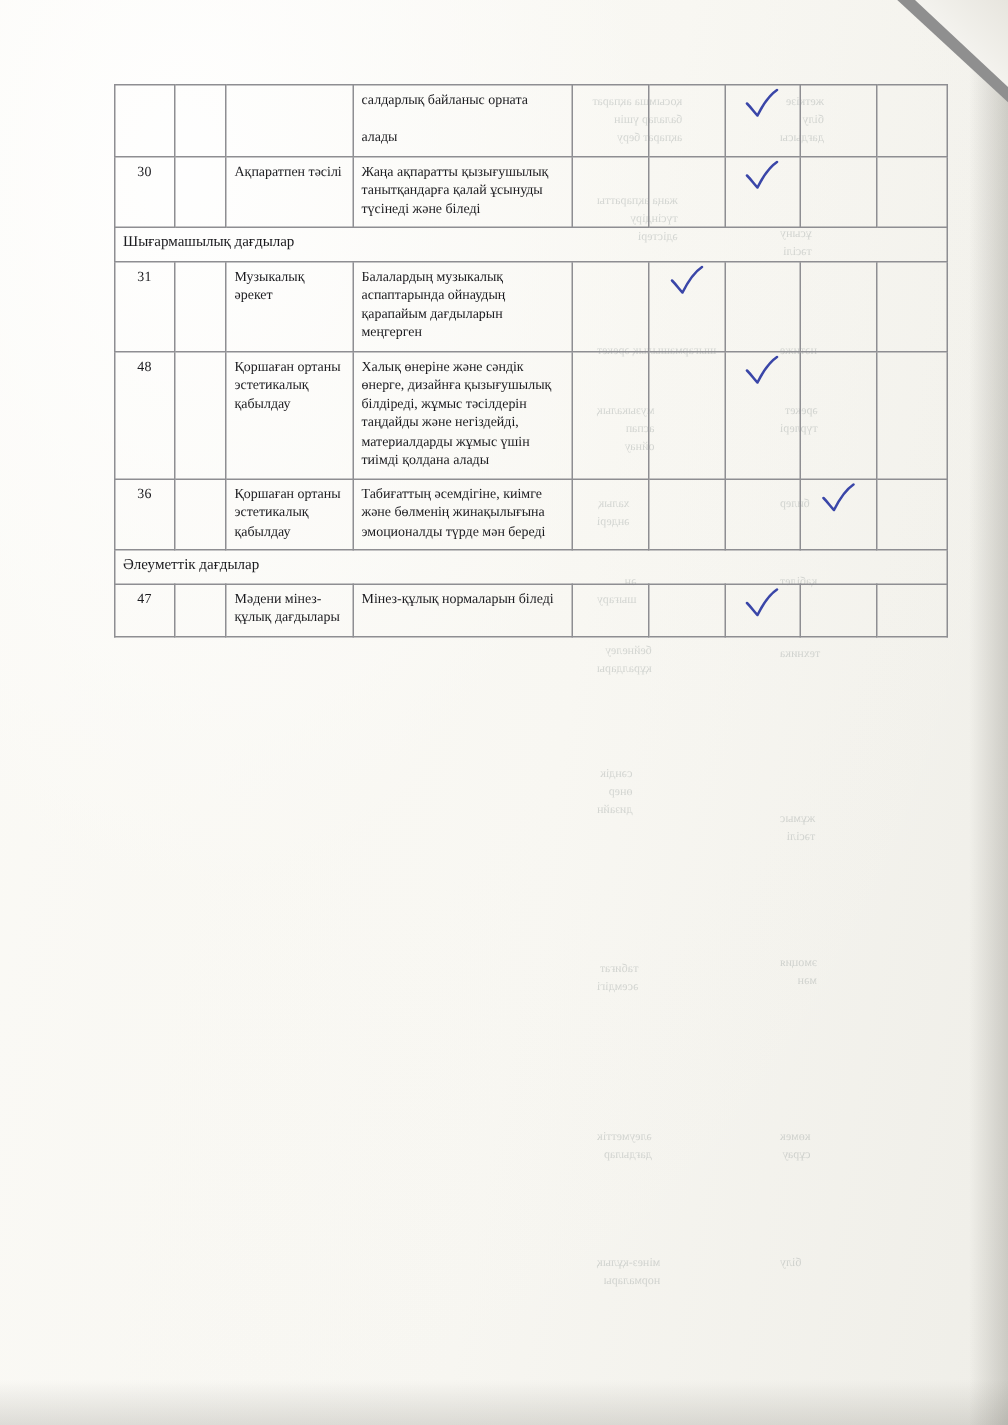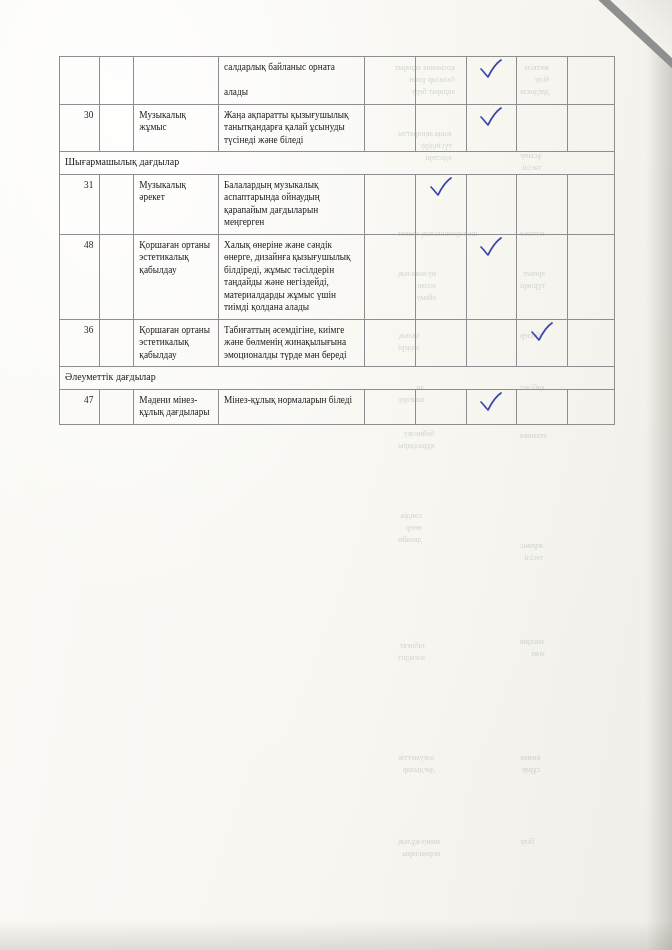--- a/index.html
+++ b/index.html
@@ -65,34 +65,34 @@
     font-size: 8px;
     line-height: 12px;
     transform: scaleX(-1);
     white-space: pre;
     pointer-events: none;
     user-select: none;
   }
 
   table.grid {
     position: absolute;
-    left: 59px;
+    left: 76px;
     top: 56px;
     width: 556px;
     border-collapse: collapse;
     font-size: 9.3px;
     line-height: 12.5px;
     color: #1b1b1f;
   }
   table.grid td {
     border: 1px solid #8e8e92;
     padding: 4px 5px 5px 5px;
     vertical-align: top;
   }
-  td.c-num { width: 32px; text-align: right; vertical-align: bottom; padding-bottom: 6px; }
+  td.c-num { width: 32px; text-align: center; vertical-align: bottom; padding-bottom: 6px; }
   td.c-blank { width: 28px; }
   td.c-cat { width: 78px; }
   td.c-desc { width: 148px; }
   td.c-m1 { width: 47px; }
   td.c-m2 { width: 47px; }
   td.c-m3 { width: 47px; }
   td.c-m4 { width: 47px; }
   td.c-m5 { width: 42px; }
 
   .section-row td {
@@ -181,21 +181,21 @@
                 <path d="M3 11 C6 14, 8 17, 10 19 C13 13, 17 6, 23 2" fill="none" stroke="#3a46a8" stroke-width="1.7" stroke-linecap="round" stroke-linejoin="round"></path>
               </svg>
             </span>
           </td>
           <td class="c-m4"></td>
           <td class="c-m5"></td>
         </tr>
         <tr>
           <td class="c-num num">30</td>
           <td class="c-blank"></td>
-          <td class="c-cat">Музыкалық жұмыс</td>
+          <td class="c-cat">Ақпаратпен тәсілі</td>
           <td class="c-desc" style="white-space: pre-line;">Жаңа ақпаратты қызығушылық танытқандарға қалай ұсынуды түсінеді және біледі</td>
           <td class="c-m1"></td>
           <td class="c-m2"></td>
           <td class="c-m3">
             <span class="tick">
               <svg width="26" height="22" viewBox="0 0 26 22">
                 <path d="M3 11 C6 14, 8 17, 10 19 C13 13, 17 6, 23 2" fill="none" stroke="#3a46a8" stroke-width="1.7" stroke-linecap="round" stroke-linejoin="round"></path>
               </svg>
             </span>
           </td>

